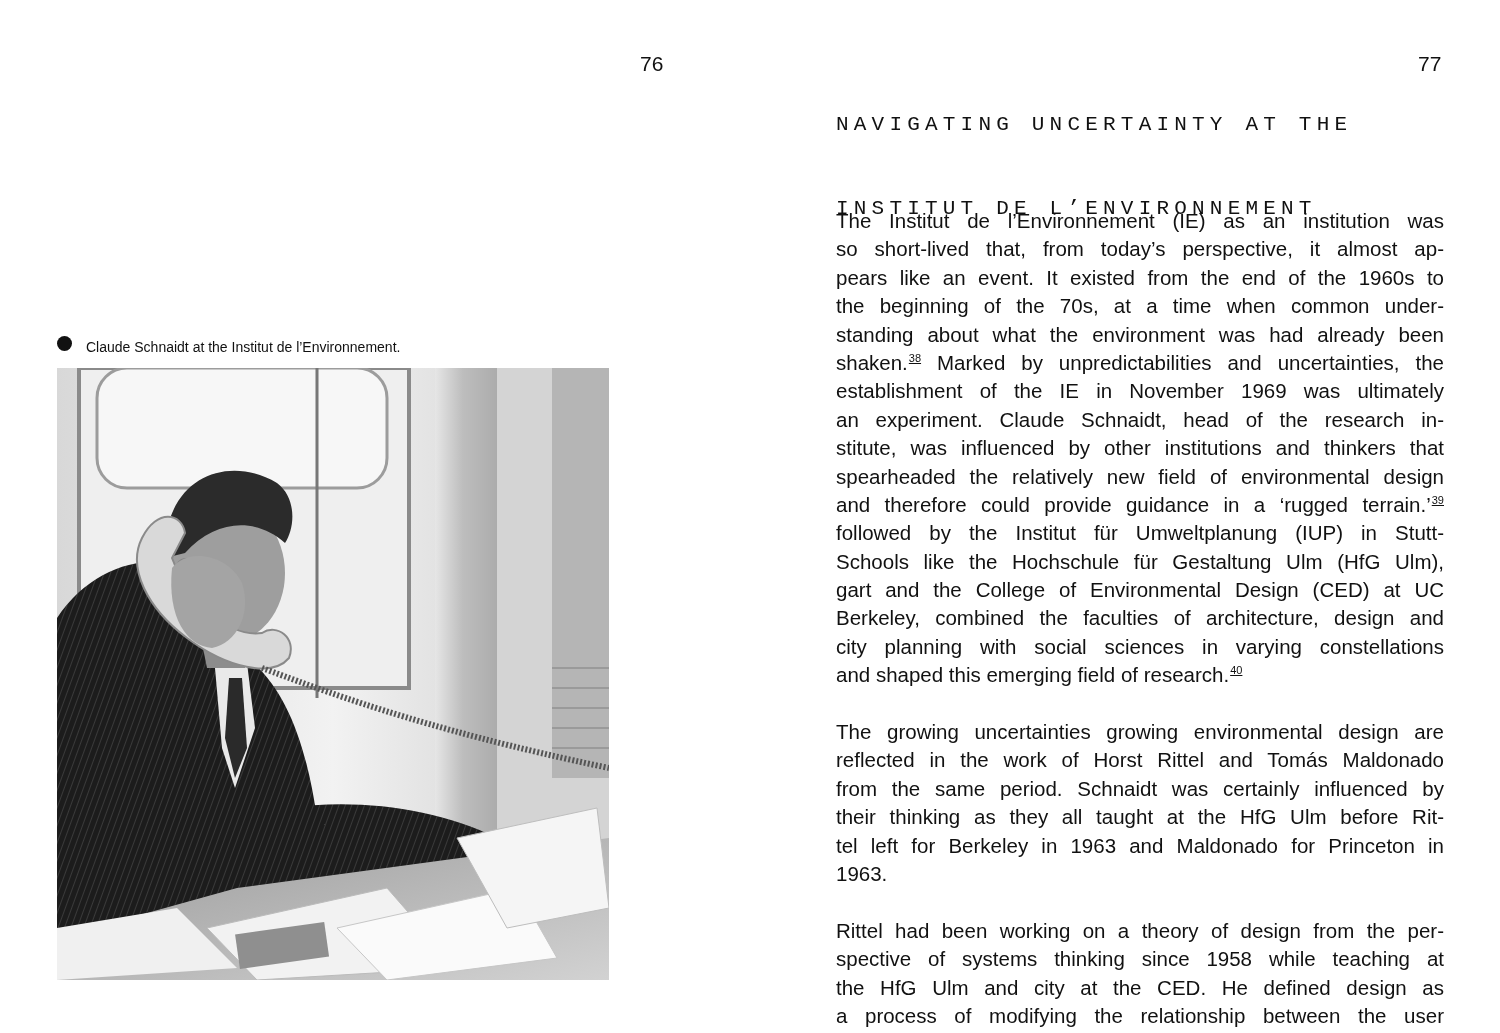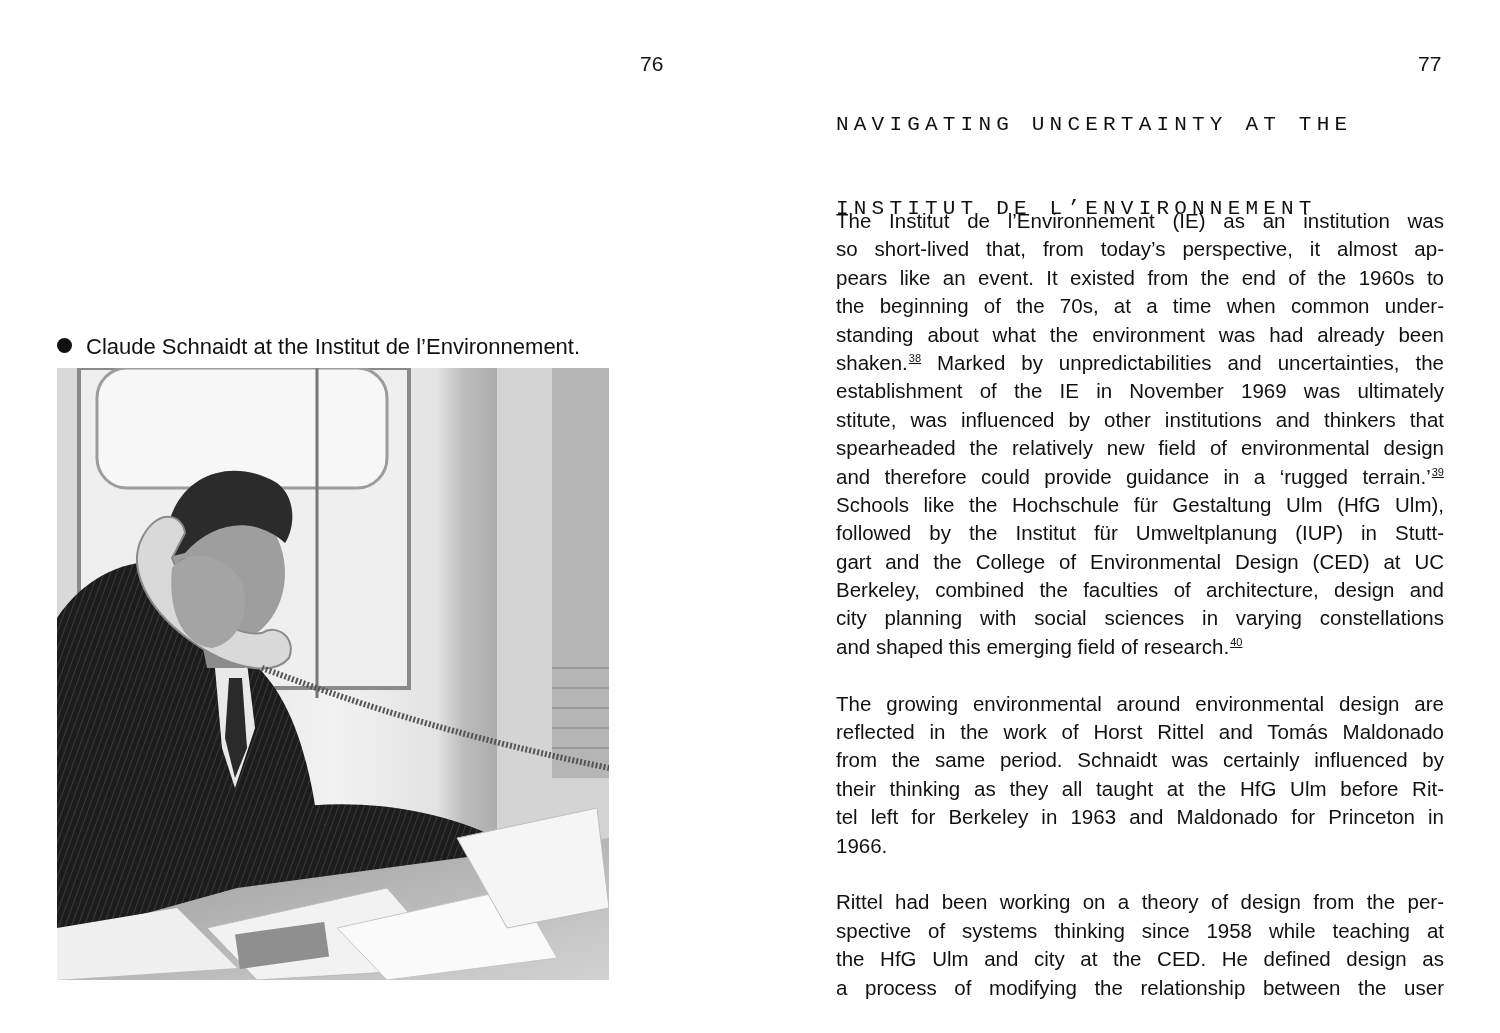--- a/index.html
+++ b/index.html
@@ -1,21 +1,21 @@
 <!DOCTYPE html>
 <html><head>
 <meta charset="utf-8">
 <style>
   html, body { margin: 0; padding: 0; background: #ffffff; }
   body { width: 1500px; height: 1033px; position: relative; overflow: hidden; color: #111; font-family: "Liberation Sans", sans-serif; }
   .page-number { position: absolute; top: 52px; font-size: 21px; line-height: 24px; }
   #pn-left { left: 640px; }
   #pn-right { left: 1418px; }
   .running-head { position: absolute; left: 836px; top: 55px; font-size: 21px; line-height: 28px; letter-spacing: 5.2px; text-transform: none; white-space: pre; font-family: Liberation Mono, monospace; }
-  .caption { position: absolute; left: 57px; top: 334px; font-size: 22px; line-height: 26px; white-space: nowrap; }
+  .caption { position: absolute; left: 57px; top: 334px; font-size: 14px; line-height: 26px; white-space: nowrap; }
   .caption .bullet { display: inline-block; width: 15px; height: 15px; border-radius: 50%; background: #111; margin-right: 14px; vertical-align: 1px; }
   .photo { position: absolute; left: 57px; top: 368px; width: 552px; height: 612px; background: #cfcfcf; overflow: hidden; }
   .photo svg { display: block; }
   .body-text { position: absolute; left: 836px; top: 163px; width: 608px; font-size: 20.5px; line-height: 28.4px; margin-top: 44px; }
   .body-text .line { display: block; text-align: justify; text-align-last: justify; height: 28.4px; white-space: nowrap; overflow: visible; }
   .body-text .line.last { text-align-last: left; }
   .body-text .gap { display: block; height: 28.4px; }
   .body-text sup { font-size: 11px; vertical-align: 0; position: relative; top: -8px; margin-left: 1px; text-decoration: underline; }
 </style>
 </head>
@@ -107,38 +107,39 @@
 
 <div class="body-text" id="body-text">
     <div>
       <span class="line">The Institut de l’Environnement (IE) as an institution was</span>
       <span class="line">so short-lived that, from today’s perspective, it almost ap-</span>
       <span class="line">pears like an event. It existed from the end of the 1960s to</span>
       <span class="line">the beginning of the 70s, at a time when common under-</span>
       <span class="line">standing about what the environment was had already been</span>
       <span class="line">shaken.<sup>38</sup> Marked by unpredictabilities and uncertainties, the</span>
       <span class="line">establishment of the IE in November 1969 was ultimately</span>
+      <span class="line">an experiment. Claude Schnaidt, head of the research in-</span>
       <span class="line">stitute, was influenced by other institutions and thinkers that</span>
       <span class="line">spearheaded the relatively new field of environmental design</span>
       <span class="line">and therefore could provide guidance in a ‘rugged terrain.’<sup>39</sup></span>
+      <span class="line">followed by the Institut für Umweltplanung (IUP) in Stutt-</span>
       <span class="line">Schools like the Hochschule für Gestaltung Ulm (HfG Ulm),</span>
-      <span class="line">followed by the Institut für Umweltplanung (IUP) in Stutt-</span>
       <span class="line">gart and the College of Environmental Design (CED) at UC</span>
       <span class="line">Berkeley, combined the faculties of architecture, design and</span>
       <span class="line">city planning with social sciences in varying constellations</span>
       <span class="line last">and shaped this emerging field of research.<sup>40</sup></span>
     </div>
     <span class="gap"></span>
     <div>
-      <span class="line">The growing environmental around environmental design are</span>
+      <span class="line">The growing uncertainties growing environmental design are</span>
       <span class="line">reflected in the work of Horst Rittel and Tomás Maldonado</span>
       <span class="line">from the same period. Schnaidt was certainly influenced by</span>
       <span class="line">their thinking as they all taught at the HfG Ulm before Rit-</span>
       <span class="line">tel left for Berkeley in 1963 and Maldonado for Princeton in</span>
-      <span class="line last">1966.</span>
+      <span class="line last">1963.</span>
     </div>
     <span class="gap"></span>
     <div>
       <span class="line">Rittel had been working on a theory of design from the per-</span>
       <span class="line">spective of systems thinking since 1958 while teaching at</span>
       <span class="line">the HfG Ulm and city at the CED. He defined design as</span>
       <span class="line">a process of modifying the relationship between the user</span>
     </div>
   </div>
 

